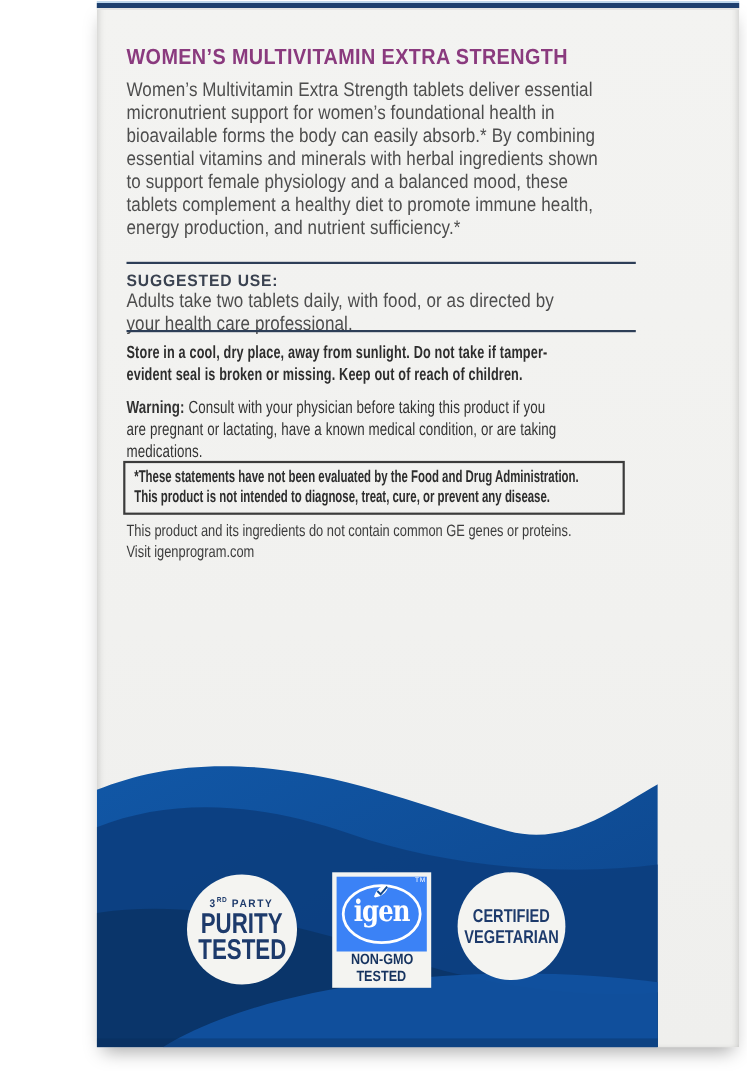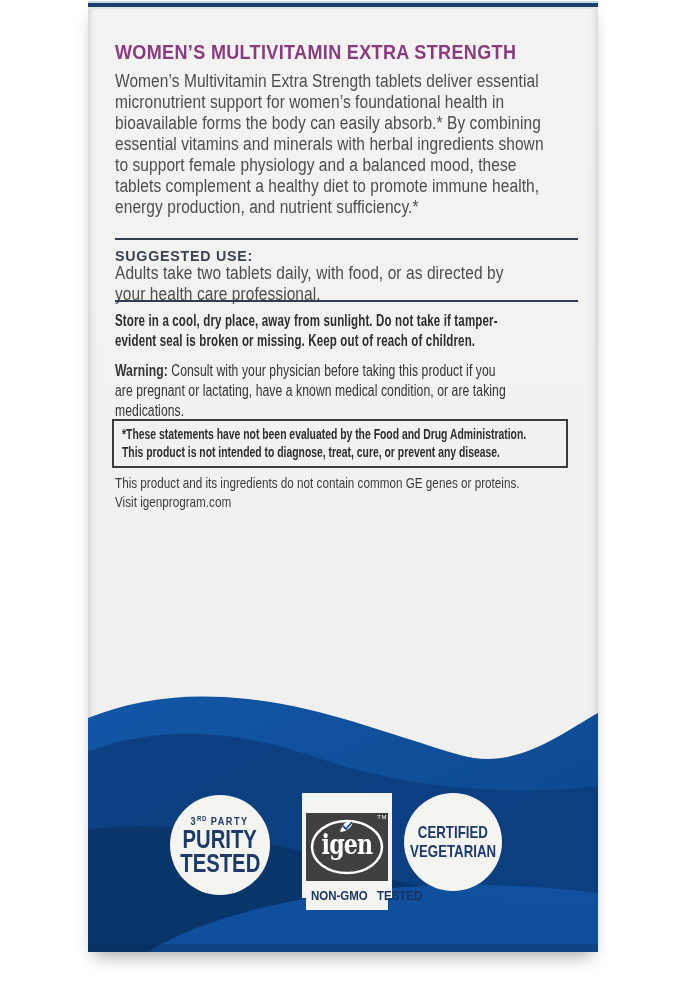--- a/index.html
+++ b/index.html
@@ -1,21 +1,21 @@
 <!DOCTYPE html>
 <html><head>
 <meta charset="utf-8">
 <style>
   html,body{margin:0;padding:0;}
   body{
     width:679px;height:985px;background:#ffffff;position:relative;overflow:hidden;
     font-family:"Liberation Sans",sans-serif;
   }
   .box{
-    position:absolute;left:88px;top:1px;width:510px;height:951px;
+    position:absolute;left:88px;top:1px;width:584px;height:951px;
     background:linear-gradient(180deg,#f3f3f1 0%,#f1f1ef 60%,#efefed 100%);
     box-shadow:0 10px 16px -6px rgba(0,0,0,.35),
                inset 5px 0 8px -5px rgba(0,0,0,.22),
                inset -5px 0 8px -5px rgba(0,0,0,.22);
   }
   .box-top-edge{
     position:absolute;left:0;top:0;width:100%;height:8px;
     background:linear-gradient(180deg,#bcd6ec 0 2px,#1d3f6e 2px 6px,#e3e3e1 6px 8px);
   }
   .line{position:absolute;white-space:nowrap;}
@@ -39,43 +39,43 @@
   }
   .fda-line{font-size:15.5px;font-weight:700;color:#2d2d2d;line-height:18px;
     transform:scaleX(.67);transform-origin:0 50%;white-space:nowrap;}
   .wave{position:absolute;left:0;top:689px;width:510px;height:262px;}
   .badge-circle{
     position:absolute;background:#f4f4f1;border-radius:50%;
     display:flex;flex-direction:column;align-items:center;justify-content:center;
     text-align:center;color:#1d3a6b;
   }
   .purity{left:82px;top:794px;width:100px;height:100px;}
-  .veg{left:316px;top:792px;width:98px;height:98px;}
+  .veg{left:328px;top:792px;width:98px;height:98px;}
   .small-caps{font-size:10px;font-weight:700;letter-spacing:1.6px;transform:scaleX(.92);white-space:nowrap;}
   .big-cond{font-size:26px;font-weight:700;line-height:24px;transform:scaleX(.78);white-space:nowrap;}
   .veg-cond{font-size:17px;font-weight:700;line-height:19px;transform:scaleX(.78);white-space:nowrap;}
   .sup{font-size:6.5px;vertical-align:super;letter-spacing:.5px;}
   .igen-badge{
     position:absolute;left:214px;top:792px;width:90px;height:105px;
     background:#f4f4f1;box-sizing:border-box;padding:4px;
   }
   .igen-top{
-    position:relative;width:82px;height:68px;background:#404040;overflow:hidden;margin-top:16px;
+    position:relative;width:82px;height:68px;background:#3b82f6;overflow:hidden;
   }
   .igen-ellipse-svg{position:absolute;left:0;top:2px;}
   .igen-word{
     position:absolute;left:0;top:16px;width:82px;text-align:center;
     font-family:"DejaVu Serif",serif;font-weight:700;font-size:27px;color:#ffffff;
     letter-spacing:-1px;transform:scaleX(.82);
   }
   .igen-tm{position:absolute;right:1px;top:1px;font-size:6px;color:#ffffff;letter-spacing:.5px;}
   .igen-leaf{position:absolute;left:33px;top:6px;}
   .igen-bottom{
-    width:82px;height:29px;background:#f4f4f1;display:flex;flex-direction:row;
-    align-items:center;justify-content:flex-start;color:#16335f;
+    width:82px;height:29px;background:#f4f4f1;display:flex;flex-direction:column;
+    align-items:center;justify-content:space-between;color:#16335f;
   }
   .nongmo{font-size:13.5px;font-weight:700;line-height:13px;transform:scaleX(.85);white-space:nowrap;}
 </style>
 </head>
 <body>
 
 <div class="box">
   <div class="box-top-edge"></div>
 
   <div class="line title">WOMEN’S MULTIVITAMIN EXTRA STRENGTH</div>

